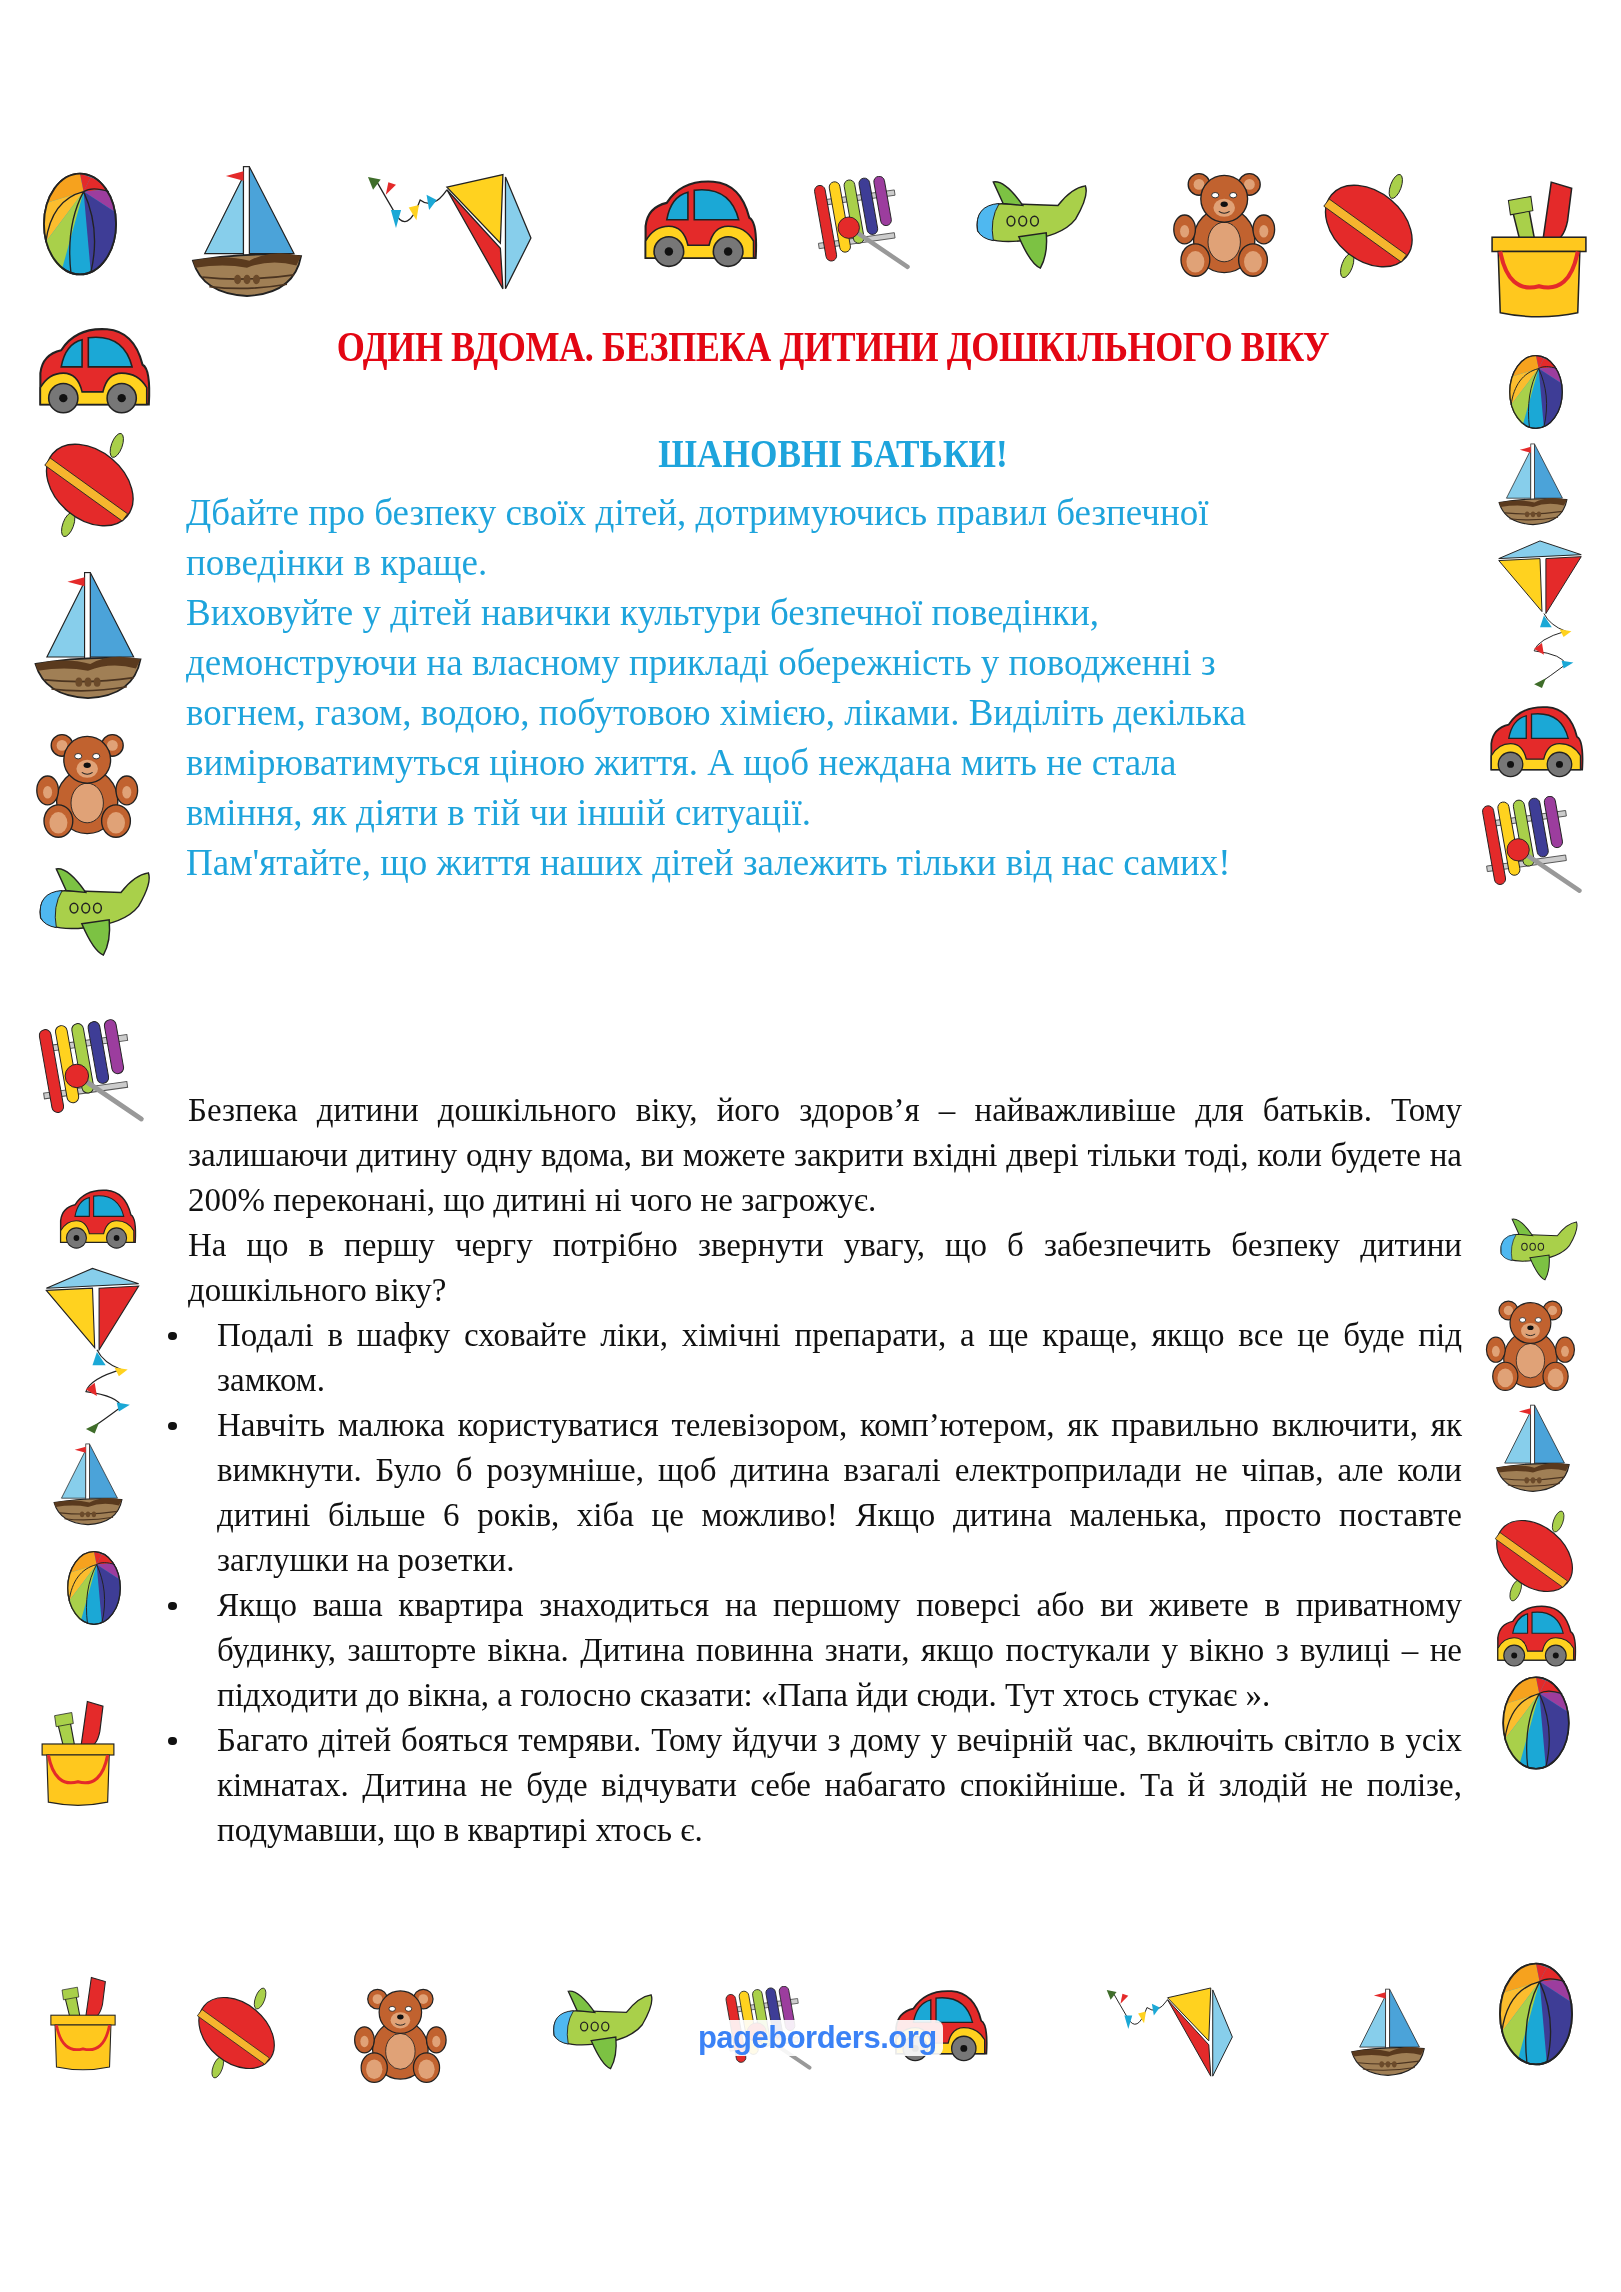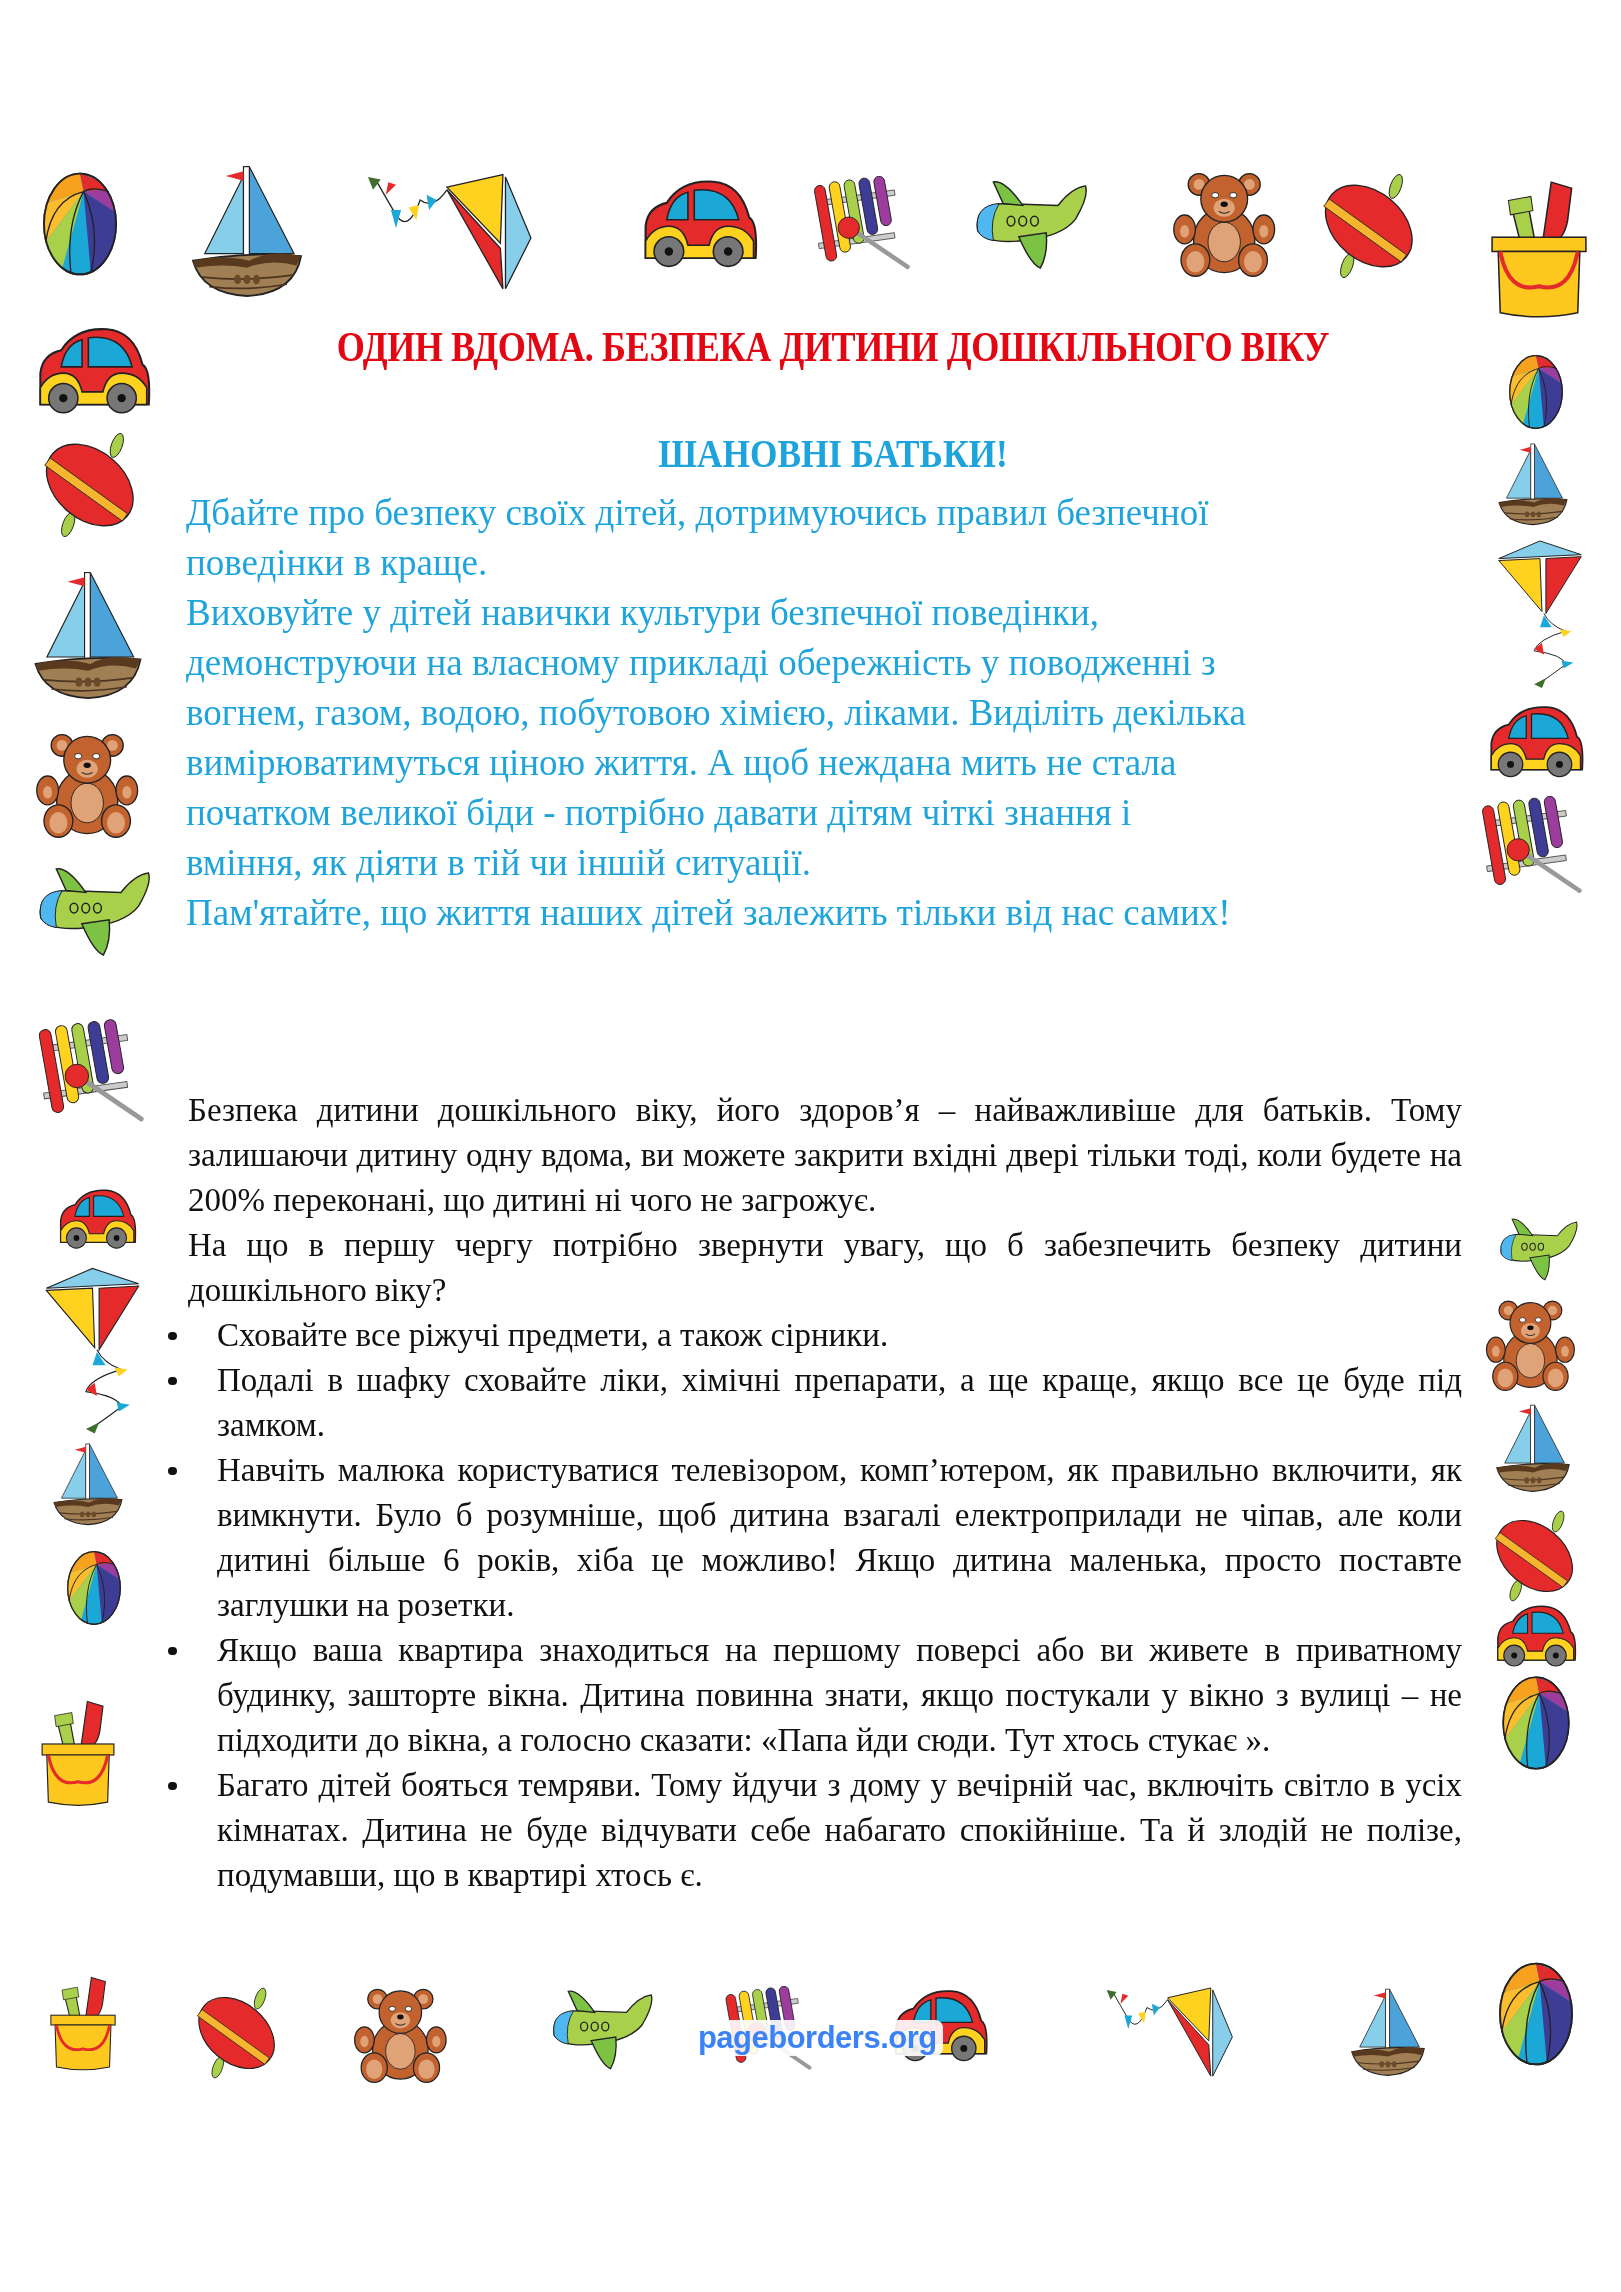--- a/index.html
+++ b/index.html
@@ -369,30 +369,28 @@
 <div class="title">ОДИН ВДОМА. БЕЗПЕКА ДИТИНИ ДОШКІЛЬНОГО ВІКУ</div>
 <div class="subtitle">ШАНОВНІ БАТЬКИ!</div>
 
 <div class="appeal">
   <p>Дбайте про безпеку своїх дітей, дотримуючись правил безпечної</p>
   <p>поведінки в краще.</p>
   <p>Виховуйте у дітей навички культури безпечної поведінки,</p>
   <p>демонструючи на власному прикладі обережність у поводженні з</p>
   <p>вогнем, газом, водою, побутовою хімією, ліками. Виділіть декілька</p>
   <p>вимірюватимуться ціною життя. А щоб неждана мить не стала</p>
-  <p>початком великої біди - потрібно давати дітям чіткі знання і</p>
   <p>вміння, як діяти в тій чи іншій ситуації.</p>
   <p>Пам'ятайте, що життя наших дітей залежить тільки від нас самих!</p>
 </div>
 
 <div class="body-text">
   <p>Безпека дитини дошкільного віку, його здоров’я – найважливіше для батьків. Тому залишаючи дитину одну вдома, ви можете закрити вхідні двері тільки тоді, коли будете на 200% переконані, що дитині ні чого не загрожує.</p>
   <p>На що в першу чергу потрібно звернути увагу, що б забезпечить безпеку дитини дошкільного віку?</p>
   <ul class="bullets">
-    <li><span class="dot"></span><span>Сховайте все ріжучі предмети, а також сірники.</span></li>
     <li><span class="dot"></span><span>Подалі в шафку сховайте ліки, хімічні препарати, а ще краще, якщо все це буде під замком.</span></li>
     <li><span class="dot"></span><span>Навчіть малюка користуватися телевізором, комп’ютером, як правильно включити, як вимкнути. Було б розумніше, щоб дитина взагалі електроприлади не чіпав, але коли дитині більше 6 років, хіба це можливо! Якщо дитина маленька, просто поставте заглушки на розетки.</span></li>
     <li><span class="dot"></span><span>Якщо ваша квартира знаходиться на першому поверсі або ви живете в приватному будинку, зашторте вікна. Дитина повинна знати, якщо постукали у вікно з вулиці – не підходити до вікна, а голосно сказати: «Папа йди сюди. Тут хтось стукає ».</span></li>
     <li><span class="dot"></span><span>Багато дітей бояться темряви. Тому йдучи з дому у вечірній час, включіть світло в усіх кімнатах. Дитина не буде відчувати себе набагато спокійніше. Та й злодій не полізе, подумавши, що в квартирі хтось є.</span></li>
   </ul>
 </div>
 
 <div class="watermark">pageborders.org</div>
 
 

